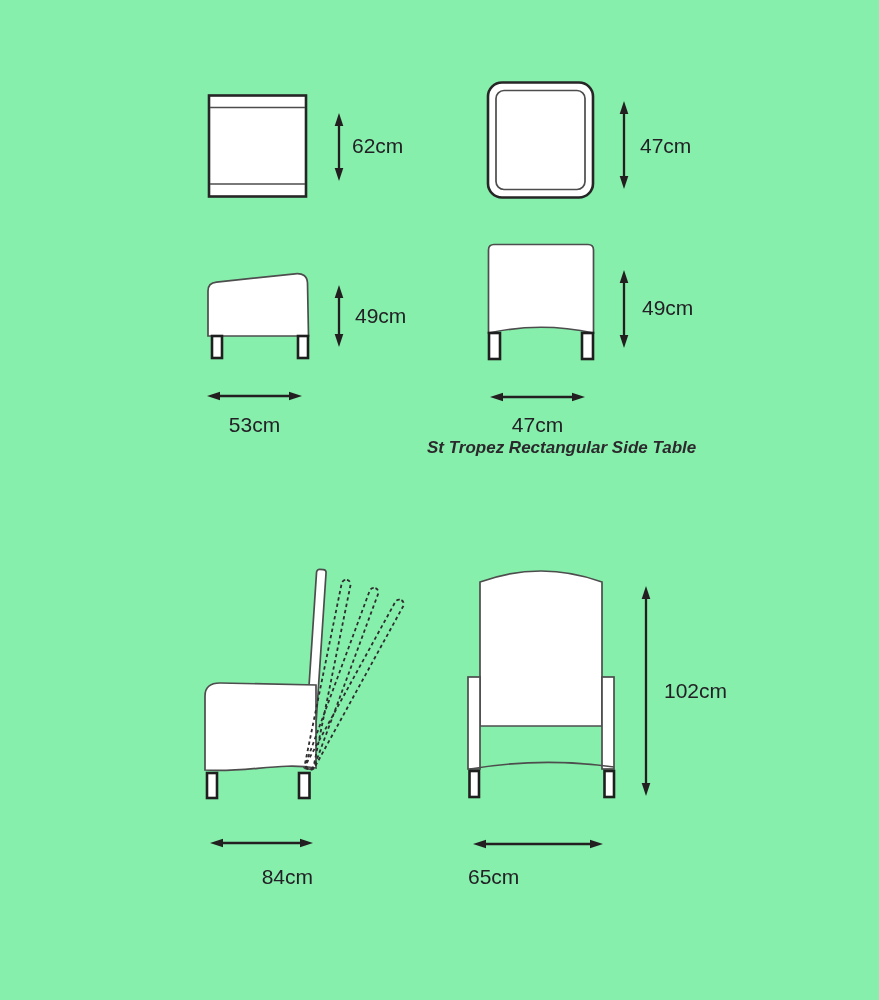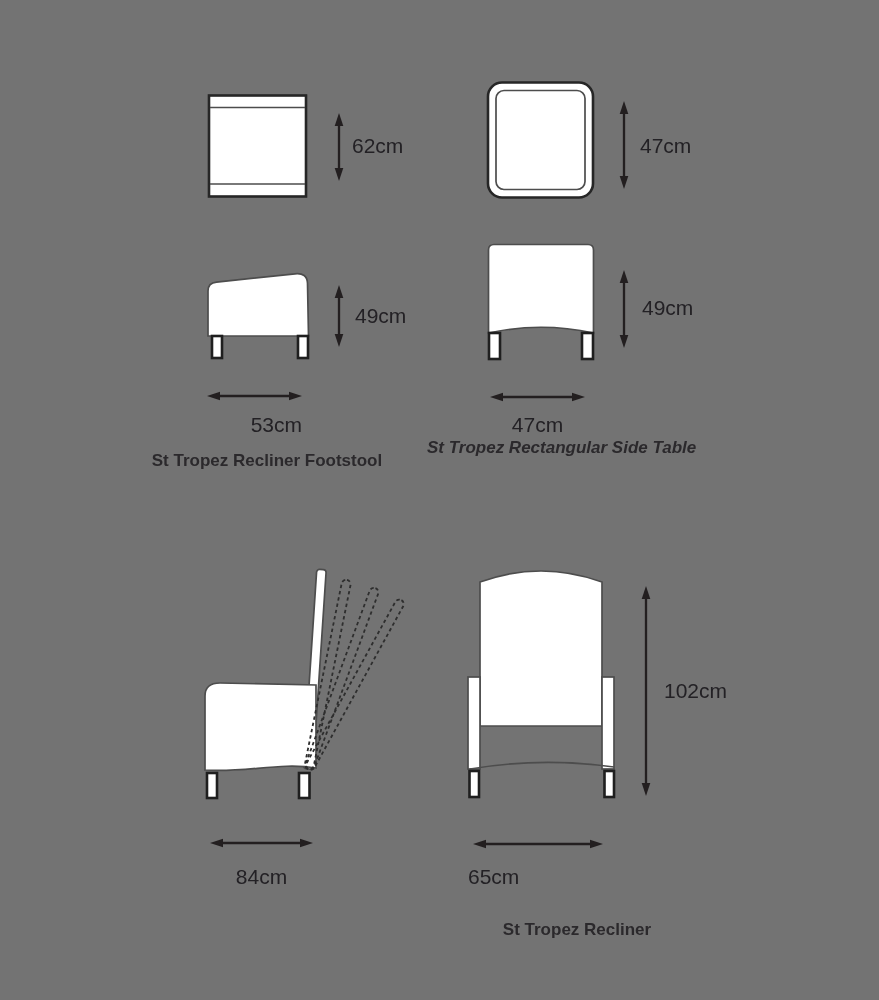--- a/index.html
+++ b/index.html
@@ -2,21 +2,21 @@
 <html><head>
 <meta charset="utf-8">
 <style>
   * { margin: 0; padding: 0; box-sizing: border-box; }
   html, body { background: #ffffff; }
   body { font-family: "Liberation Sans", sans-serif; }
   .sheet {
     position: relative;
     width: 879px;
     height: 1000px;
-    background: #737373;
+    background: #86efac;
     overflow: hidden;
   }
   .abs { position: absolute; }
   svg { display: block; overflow: visible; }
 
   
   .footstool-top   { left: 207px; top: 93px;  }
   .table-top       { left: 486px; top: 80px;  }
   .footstool-side  { left: 204px; top: 269px; }
   .table-front     { left: 486px; top: 243px; }
@@ -40,24 +40,24 @@
     color: #232125;
     font-size: 21px;
     font-weight: 400;
     line-height: 1.1;
     white-space: nowrap;
   }
   .dim-62   { left: 352px; top: 134px; }
   .dim-47t  { left: 640px; top: 134px; }
   .dim-49l  { left: 355px; top: 304px; }
   .dim-49r  { left: 642px; top: 296px; }
-  .dim-53   { left: 207px; top: 413px; width: 95px;  text-align: right; }
+  .dim-53   { left: 207px; top: 413px; width: 95px;  text-align: center; }
   .dim-47b  { left: 490px; top: 413px; width: 95px;  text-align: center; }
   .dim-102  { left: 664px; top: 679px; }
-  .dim-84   { left: 210px; top: 865px; width: 103px; text-align: center; }
+  .dim-84   { left: 210px; top: 865px; width: 103px; text-align: right; }
   .dim-65   { left: 468px; top: 865px; width: 130px; }
 
   
   .caption {
     position: absolute;
     color: #2b292c;
     font-size: 17px;
     font-weight: 600;
     line-height: 1.2;
     text-align: center;
@@ -186,17 +186,15 @@
   <div class="dim dim-62">62cm</div>
   <div class="dim dim-47t">47cm</div>
   <div class="dim dim-49l">49cm</div>
   <div class="dim dim-49r">49cm</div>
   <div class="dim dim-53">53cm</div>
   <div class="dim dim-47b">47cm</div>
   <div class="dim dim-102">102cm</div>
   <div class="dim dim-84">84cm</div>
   <div class="dim dim-65">65cm</div>
 
-  <div class="caption caption-footstool">St Tropez Recliner Footstool</div>
   <div class="caption caption-table">St Tropez Rectangular Side Table</div>
-  <div class="caption caption-recliner">St Tropez Recliner</div>
 
 </div>
 
 </body></html>

